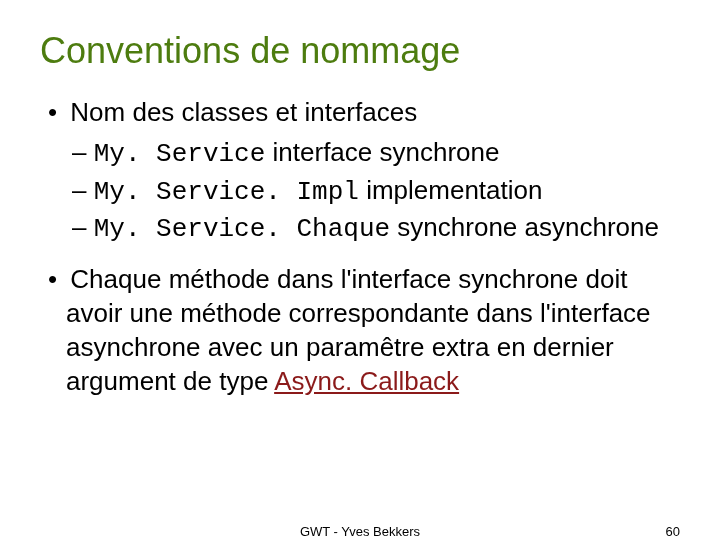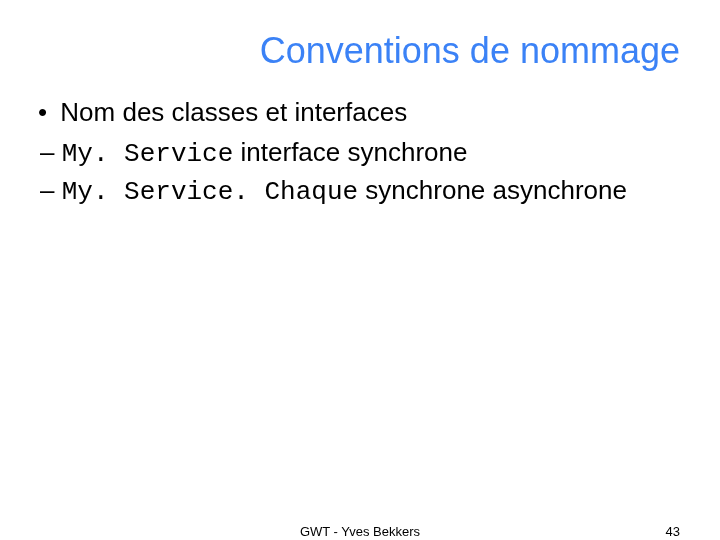--- a/index.html
+++ b/index.html
@@ -8,39 +8,39 @@
       height: 540px;
       background: #ffffff;
       font-family: Arial, Helvetica, sans-serif;
       color: #000000;
       position: relative;
       padding: 30px 40px 40px 40px;
     }
     .slide-title {
       font-size: 36px;
       font-weight: normal;
-      color: #3b82f6;
-      text-align: right;
+      color: #4d7c0f;
+      text-align: left;
       margin-bottom: 24px;
     }
     .content {
       font-size: 26px;
       line-height: 1.3;
     }
     .bullet-l1 {
-      margin-left: 16px;
+      margin-left: 26px;
       margin-bottom: 6px;
     }
     .bullet-l1::before {
       content: "• ";
       margin-left: -18px;
       padding-right: 6px;
     }
     .bullet-l2 {
-      margin-left: 22px;
+      margin-left: 54px;
       margin-bottom: 2px;
     }
     .bullet-l2::before {
       content: "– ";
       margin-left: -22px;
     }
     .mono {
       font-family: "Courier New", Courier, monospace;
     }
     .para {
@@ -74,21 +74,27 @@
 
 <h1 class="slide-title">Conventions de nommage</h1>
 
 <div class="content">
   <div class="bullet-l1">Nom des classes et interfaces</div>
 
   <div class="bullet-l2">
     <span class="mono">My. Service</span><span> interface synchrone</span>
   </div>
   <div class="bullet-l2">
+    <span class="mono">My. Service. Impl</span><span> implementation</span>
+  </div>
+  <div class="bullet-l2">
     <span class="mono">My. Service. Chaque</span><span> synchrone asynchrone</span>
   </div>
 
+  <div class="bullet-l1 para">
+    <span>Chaque méthode dans l'interface synchrone doit avoir une méthode correspondante dans l'interface asynchrone avec un paramêtre extra en dernier argument de type </span><span class="link">Async. Callback</span>
+  </div>
 </div>
 
 <div class="footer">
   <span class="footer-center">GWT - Yves Bekkers</span>
-  <span class="footer-right">43</span>
+  <span class="footer-right">60</span>
 </div>
 
 </body></html>

